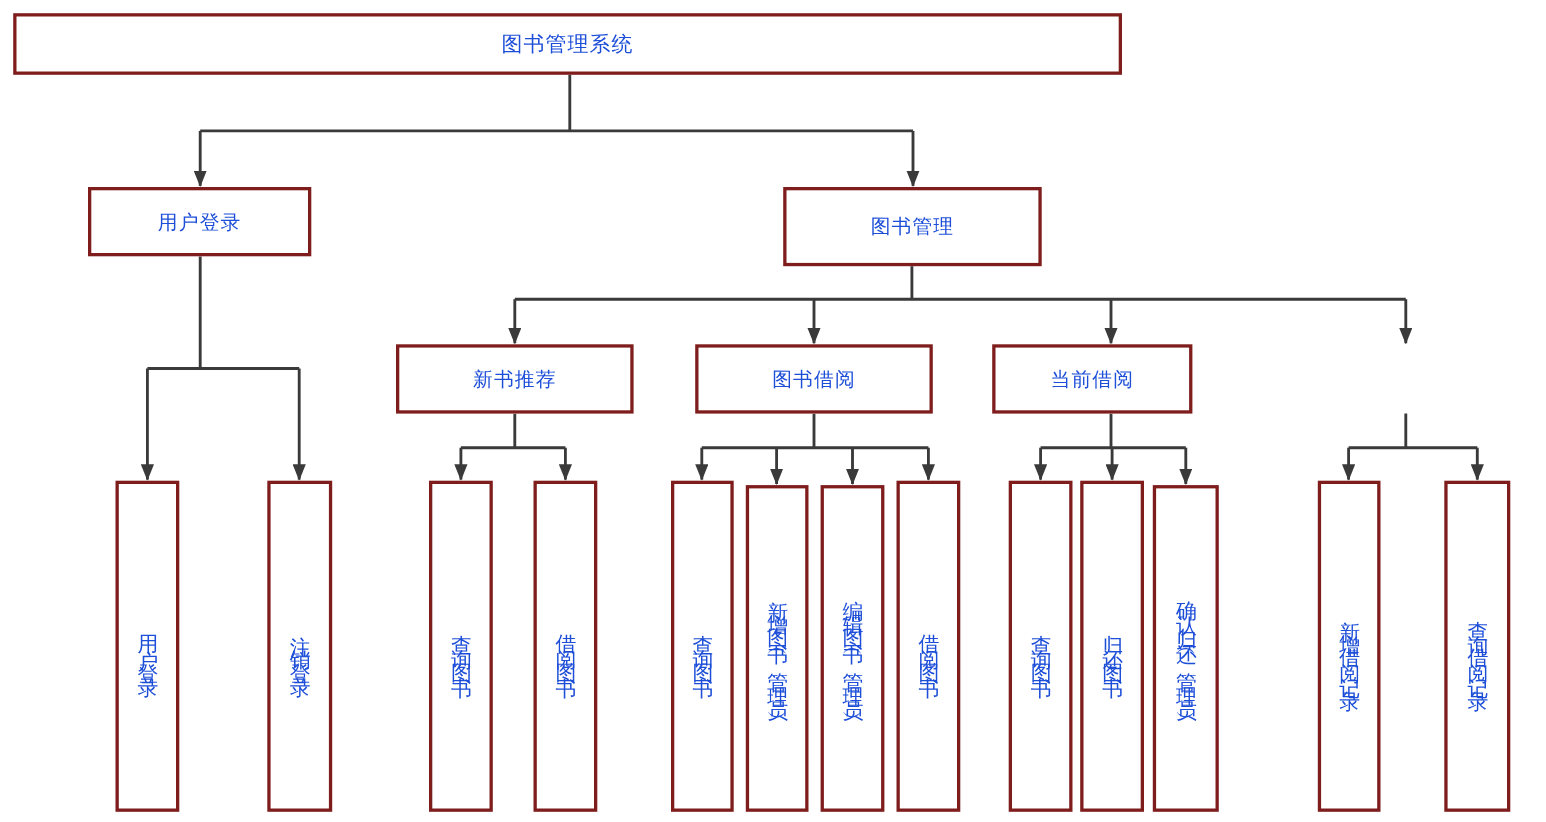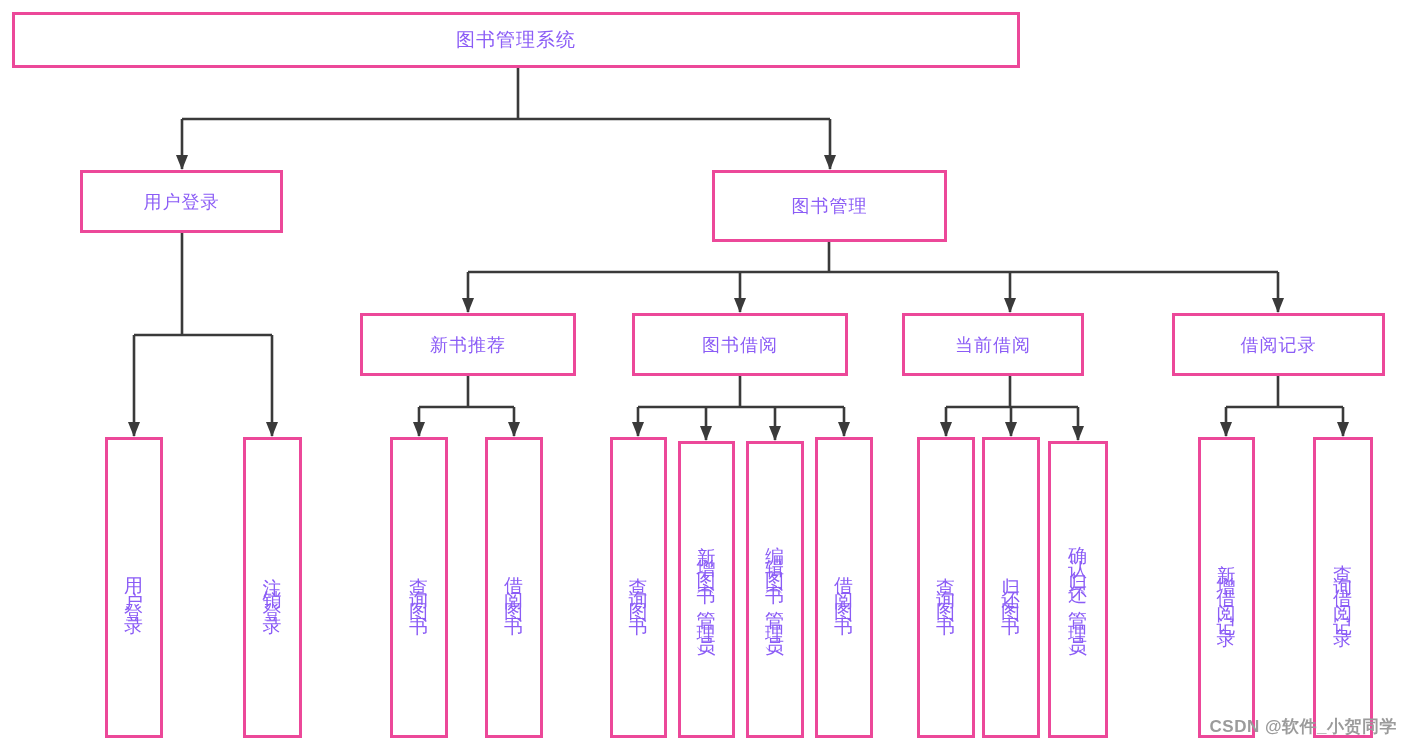--- a/index.html
+++ b/index.html
@@ -18,26 +18,26 @@
   .stage svg.connectors {
     position: absolute;
     left: 0;
     top: 0;
     width: 1405px;
     height: 747px;
   }
   .box {
     position: absolute;
     box-sizing: border-box;
-    border: 3px solid #ec4899;
+    border: 3px solid #7f1d1d;
     background: #ffffff;
     display: flex;
     align-items: center;
     justify-content: center;
-    color: #8b5cf6;
+    color: #1d4ed8;
   }
   .hbox span {
     font-size: 18px;
     letter-spacing: 1px;
     white-space: nowrap;
   }
   .root-box span {
     font-size: 19px;
   }
   .vbox span {
@@ -113,23 +113,20 @@
 
   <div class="box hbox" style="left:360px; top:313px; width:216px; height:63px;">
     <span>新书推荐</span>
   </div>
   <div class="box hbox" style="left:632px; top:313px; width:216px; height:63px;">
     <span>图书借阅</span>
   </div>
   <div class="box hbox" style="left:902px; top:313px; width:182px; height:63px;">
     <span>当前借阅</span>
   </div>
-  <div class="box hbox" style="left:1172px; top:313px; width:213px; height:63px;">
-    <span>借阅记录</span>
-  </div>
 
   <div class="box vbox" style="left:105px; top:437px; width:58px; height:301px;">
     <span>用户登录</span>
   </div>
   <div class="box vbox" style="left:243px; top:437px; width:59px; height:301px;">
     <span>注销登录</span>
   </div>
 
   <div class="box vbox" style="left:390px; top:437px; width:58px; height:301px;">
     <span>查询图书</span>
@@ -161,15 +158,14 @@
     <span>确认归还（管理员）</span>
   </div>
 
   <div class="box vbox" style="left:1198px; top:437px; width:57px; height:301px;">
     <span>新增借阅记录</span>
   </div>
   <div class="box vbox" style="left:1313px; top:437px; width:60px; height:301px;">
     <span>查询借阅记录</span>
   </div>
 
-  <div class="watermark">CSDN @软件_小贺同学</div>
 
 </div>
 
 </body></html>

